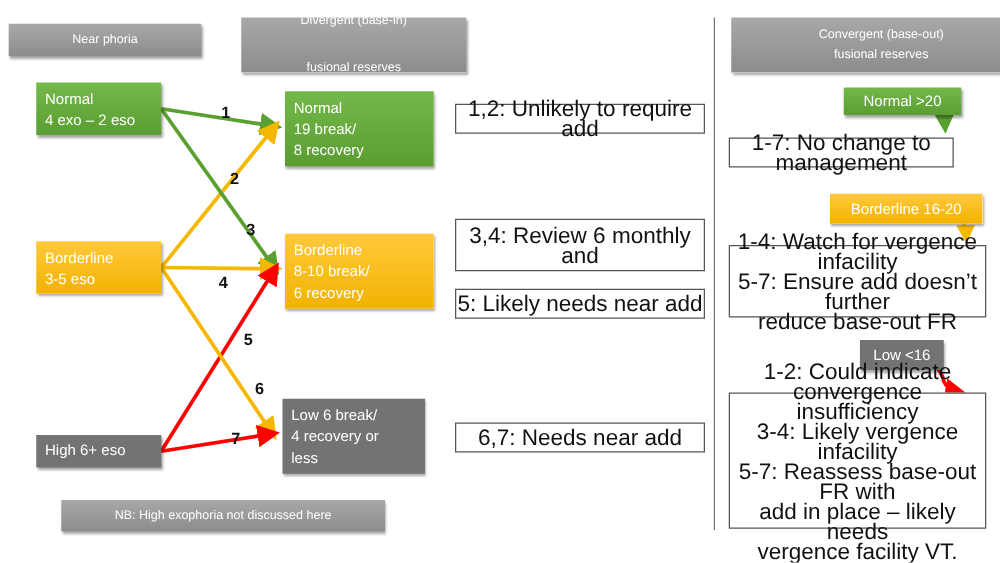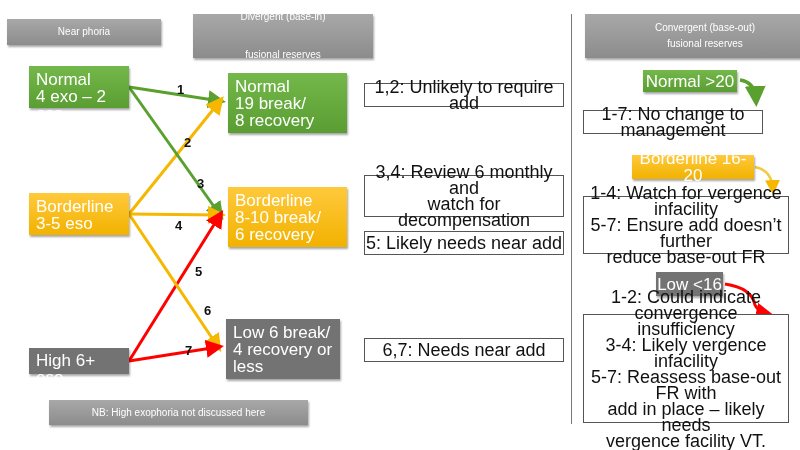--- a/index.html
+++ b/index.html
@@ -1,22 +1,22 @@
 <!DOCTYPE html>
 <html><head>
 <meta charset="utf-8">
 <style>
   html, body { margin:0; padding:0; background:#ffffff; }
   body { width:800px; height:450px; position:relative; overflow:hidden; font-family:"Liberation Sans", sans-serif; }
-  .box { position:absolute; box-sizing:border-box; color:#fff; font-size:17px; line-height:17px; box-shadow:1px 2px 2px rgba(0,0,0,0.35); }
+  .box { position:absolute; box-sizing:border-box; color:#fff; font-size:12px; line-height:17px; box-shadow:1px 2px 2px rgba(0,0,0,0.35); }
   .hdr { background:linear-gradient(#a8a8a8,#8c8c8c); text-align:center; display:flex; align-items:center; justify-content:center; font-size:10px; line-height:16px; }
   .green { background:linear-gradient(#74b84b,#5a9e33); padding:5px 7px; }
   .yellow { background:linear-gradient(#ffc93c,#f2b200); padding:5px 7px; }
   .red { background:#737373; padding:5px 7px; }
-  .pill { text-align:center; display:flex; align-items:center; justify-content:center; padding:0; }
+  .pill { text-align:center; display:flex; align-items:center; justify-content:center; padding:0;margin-left:32px; }
   .note { position:absolute; box-sizing:border-box; border:1px solid #555; background:#fff; color:#111; font-size:18px; line-height:16px; text-align:center; display:flex; flex-direction:column; align-items:center; justify-content:center; }
   .divider { position:absolute; left:571px; top:14px; width:1px; height:410px; background:#777; }
   svg { position:absolute; left:0; top:0; }
   .num { font-weight:bold; font-size:13px; fill:#111; font-family:"Liberation Sans", sans-serif; }
 </style>
 </head>
 <body>
 
 <div class="box hdr" style="left:7px;top:19px;width:154px;height:26px;">
   <span>Near phoria</span>
@@ -92,21 +92,20 @@
   <div>Low  6 break/</div>
   <div>4 recovery or</div>
   <div>less</div>
 </div>
 
 <div class="note" style="left:364px;top:83px;width:200px;height:24px;">
   <span>1,2: Unlikely to require add</span>
 </div>
 <div class="note" style="left:364px;top:175px;width:200px;height:42px;">
   <span>3,4: Review 6 monthly and</span>
-  <span>watch for decompensation</span>
 </div>
 <div class="note" style="left:364px;top:231px;width:200px;height:24px;">
   <span>5: Likely needs near add</span>
 </div>
 <div class="note" style="left:364px;top:338px;width:200px;height:24px;">
   <span>6,7: Needs near add</span>
 </div>
 
 <div class="divider"></div>
 

